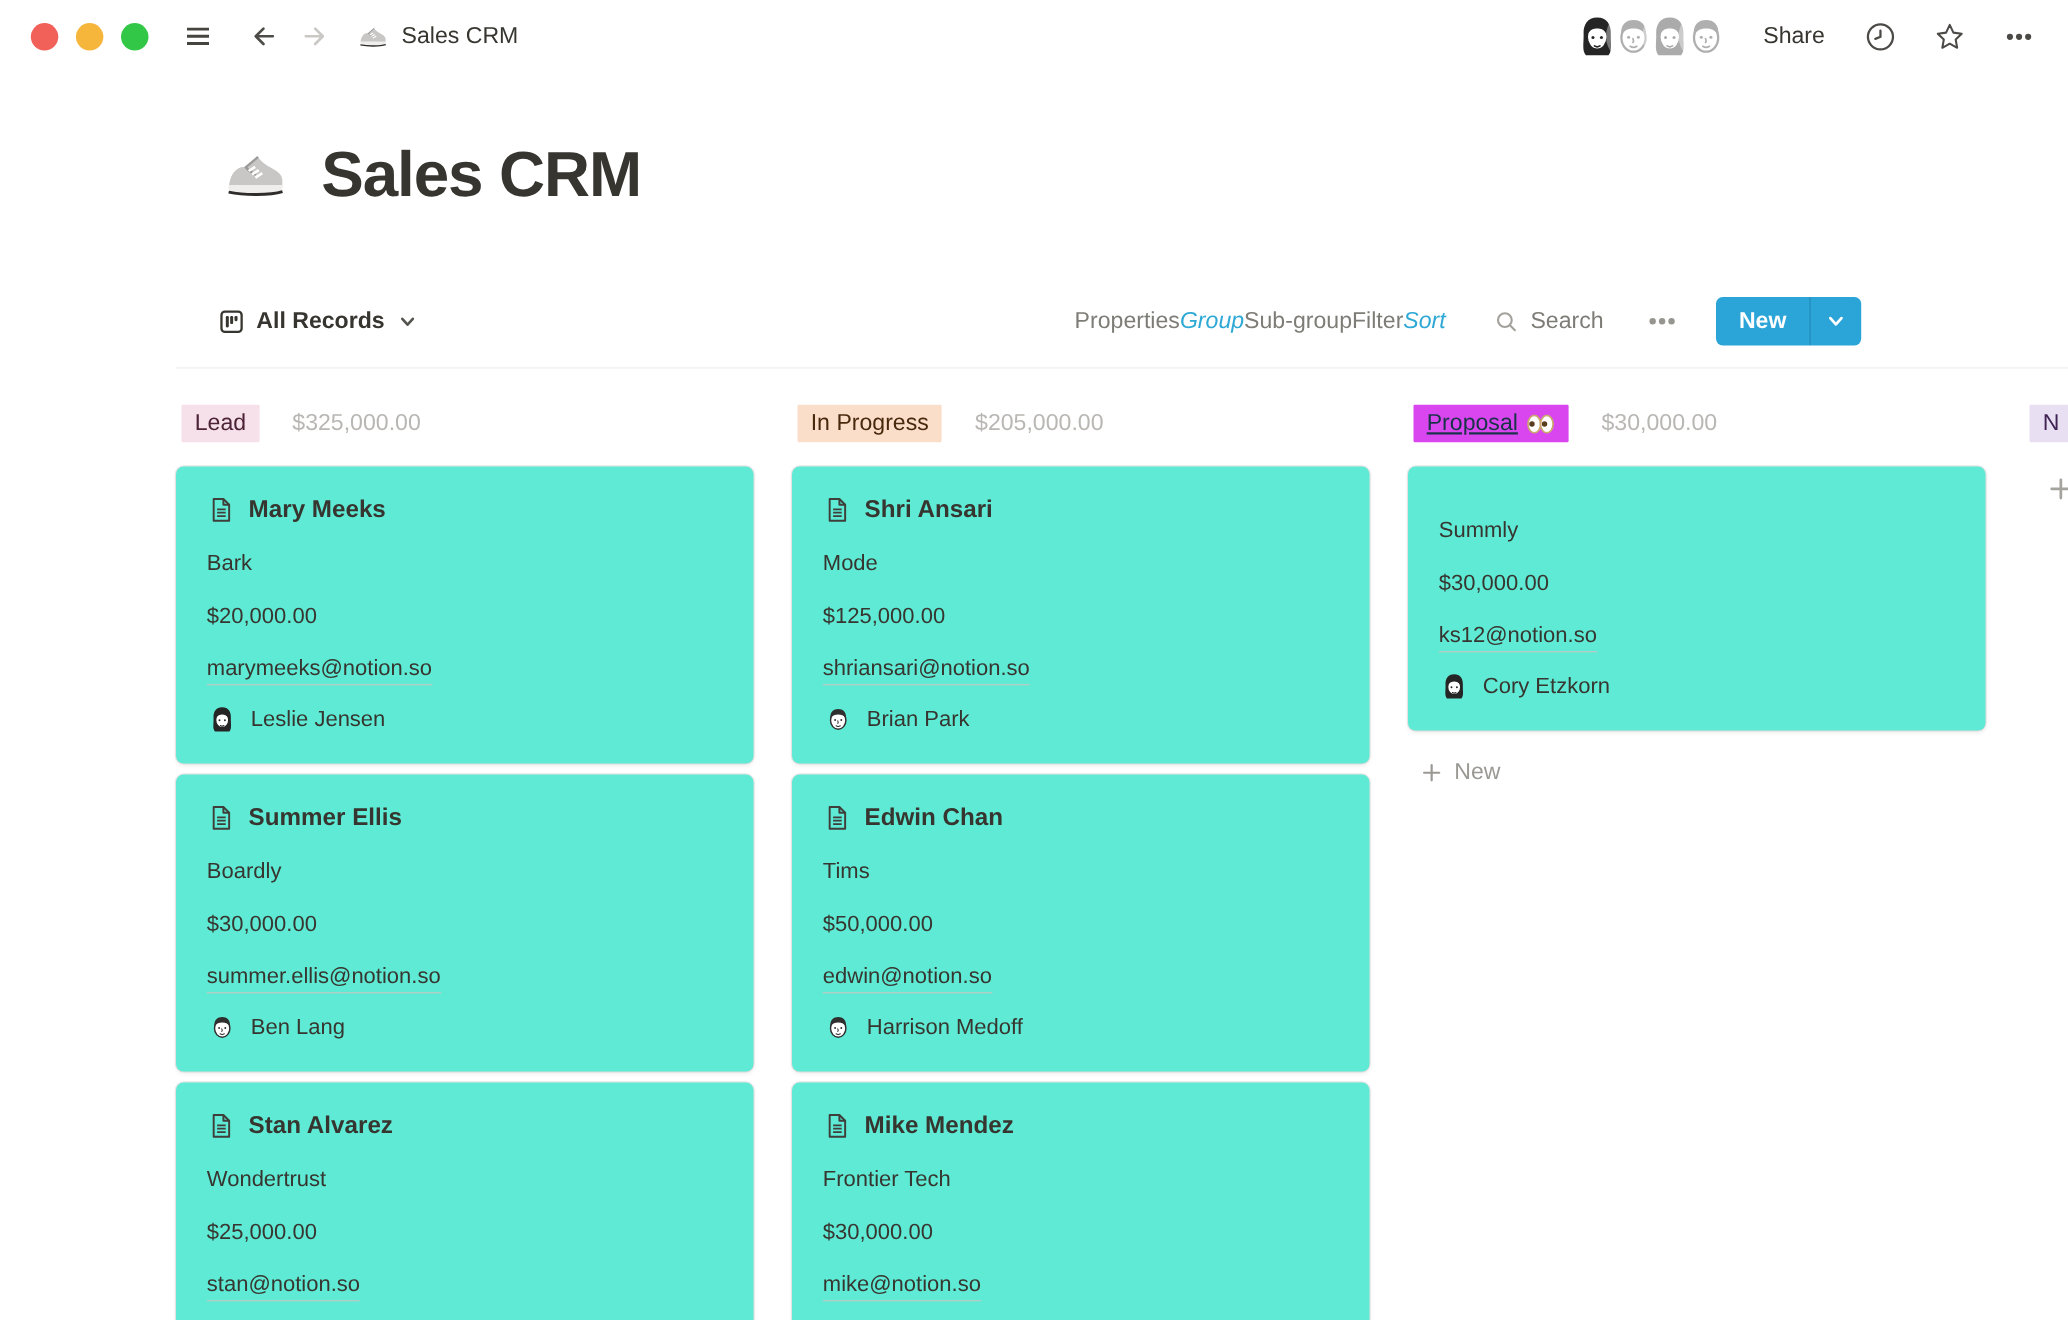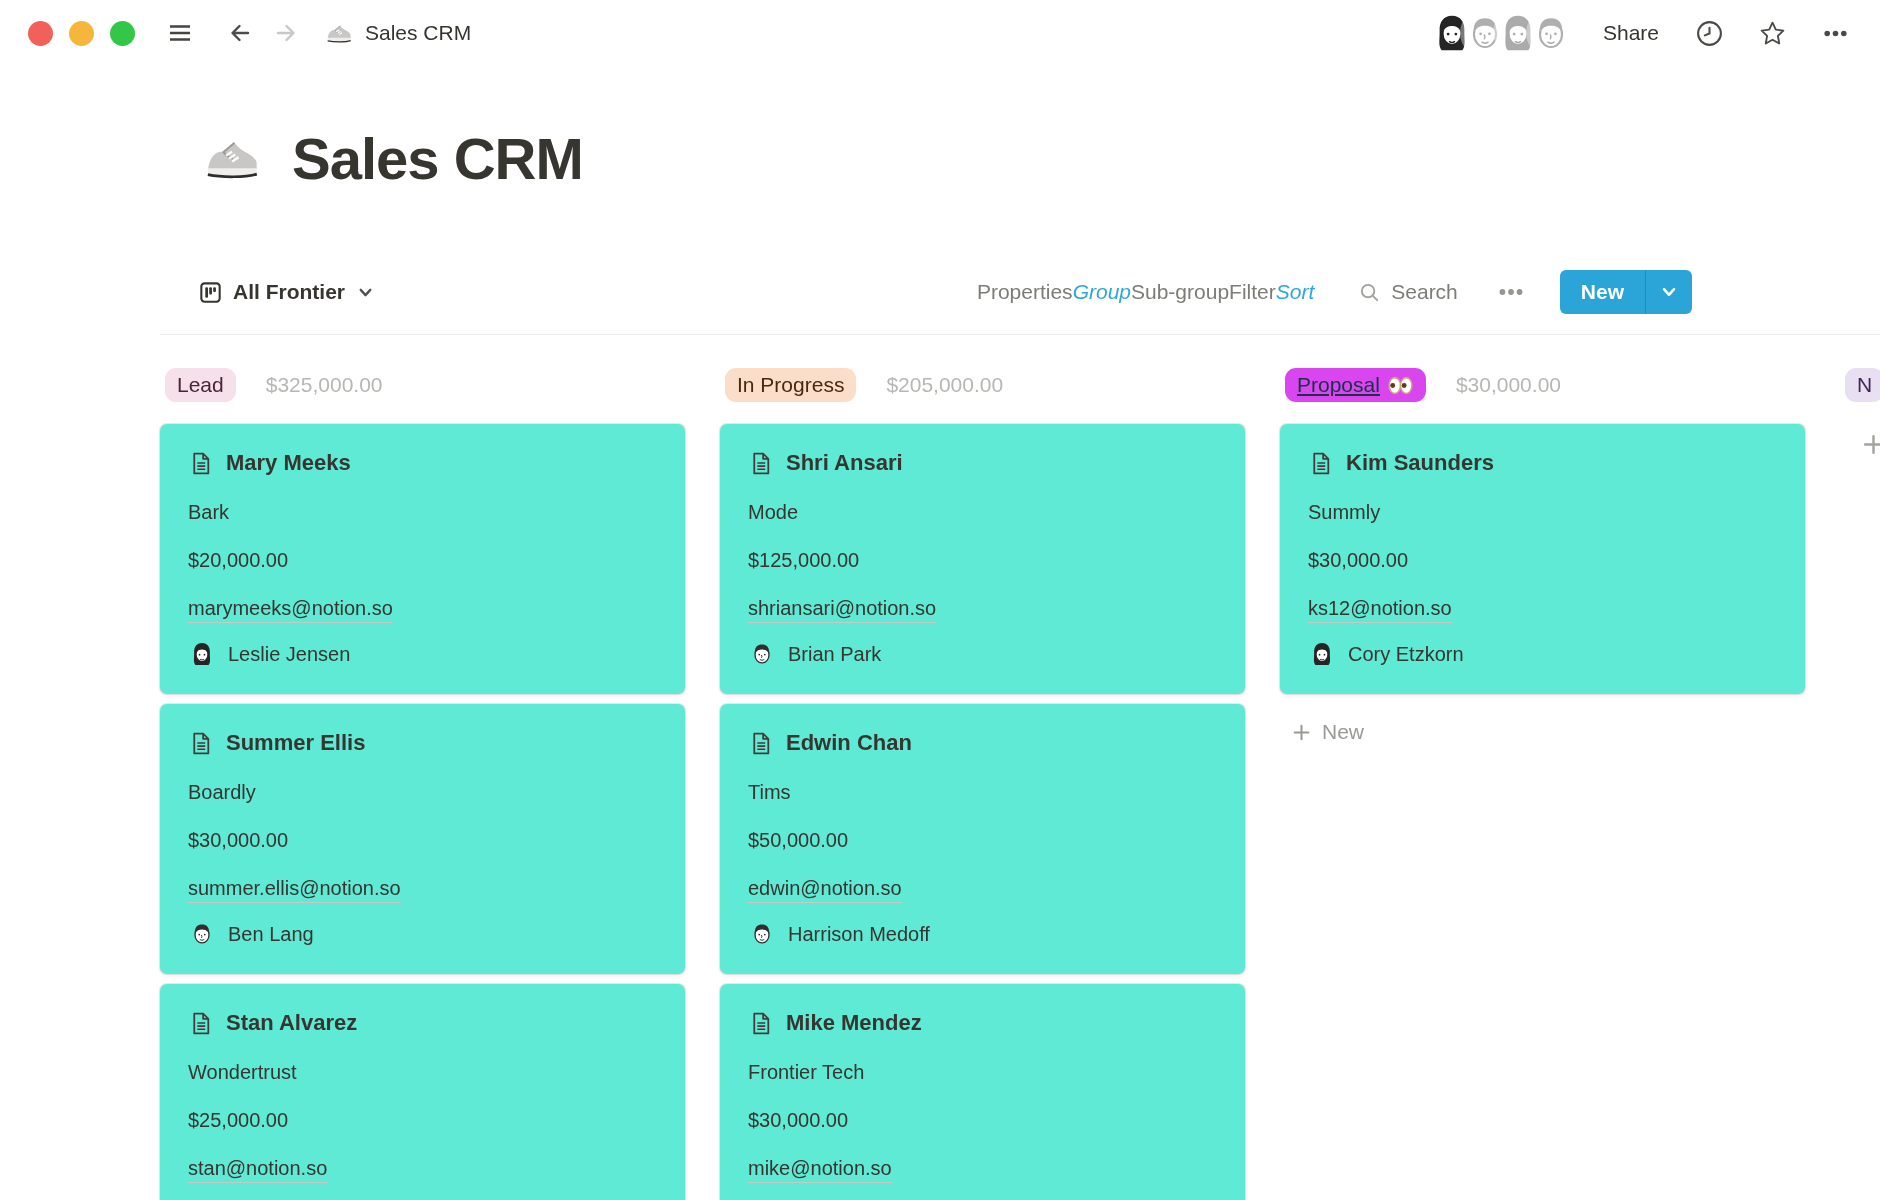--- a/index.html
+++ b/index.html
@@ -54,21 +54,21 @@
   .new-caret { padding:0 14px; display:flex; align-items:center; }
   .new-caret svg { width:18px; height:18px; color:#fff; }
 
   .hdivider { height:1px; background:#ECEBE9; margin:20px 0 0 160px; width:1720px; }
 
   
   .board { display:flex; gap:35px; margin:30px 0 0 160px; align-items:flex-start; }
   .col { width:525px; flex:none; }
   .col.partial { width:220px; }
   .col-head { display:flex; align-items:center; height:40px; padding-left:5px; }
-  .badge { display:inline-flex; align-items:center; font-size:21px; line-height:28px; padding:3px 12px; border-radius:11px; cursor:pointer; }
+  .badge { display:inline-flex; align-items:center; font-size:21px; line-height:28px; padding:3px 12px; border-radius:1px; cursor:pointer; }
   .badge-pink   { background:#F6E0E9; color:#4C2337; }
   .badge-orange { background:#FADEC9; color:#49290E; }
   .badge-blue   { background:#d946ef; color:#183347;text-decoration:underline; }
   .badge-purple { background:#E8DFF2; color:#412454; }
   .badge .eyes { width:27px; height:19px; margin-left:7px; }
   .sum { margin-left:30px; color:#B9B7B3; font-size:21px; }
 
   .cards { margin-top:19px; display:flex; flex-direction:column; gap:10px; }
   .card { background:#5eead4; border-radius:7px; padding:24px 28px 26px;
           box-shadow:0 0 0 1px rgba(15,15,15,0.09), 0 2px 4px rgba(15,15,15,0.07); cursor:pointer; }
@@ -229,21 +229,21 @@
       <use href="#sneaker"></use>
     </svg>
   <h1 class="page-title">Sales CRM</h1>
 </div>
 
 <div class="view-toolbar">
   <div class="view-switch">
     <svg class="bicon">
         <use href="#board"></use>
       </svg>
-    <span class="view-name">All Frontier</span>
+    <span class="view-name">All Records</span>
     <svg class="chev">
         <use href="#chev"></use>
       </svg>
   </div>
   <div class="menus">
     <span class="menu-item">Properties</span>
     <span class="menu-item active">Group</span>
     <span class="menu-item">Sub-group</span>
     <span class="menu-item">Filter</span>
     <span class="menu-item active">Sort</span>
@@ -387,26 +387,20 @@
       <span class="badge badge-blue">
         <span>Proposal</span>
         <svg class="eyes">
             <use href="#eyes"></use>
           </svg>
       </span>
       <span class="sum">$30,000.00</span>
     </div>
     <div class="cards">
       <div class="card">
-        <div class="card-title">
-          <svg>
-              <use href="#doc"></use>
-            </svg>
-          <span class="card-name">Kim Saunders</span>
-        </div>
         <div class="prop">Summly</div>
         <div class="prop">$30,000.00</div>
         <div class="prop email"><span>ks12@notion.so</span></div>
         <div class="prop person">
           <svg>
               <use href="#face-f"></use>
             </svg>
           <span>Cory Etzkorn</span>
         </div>
       </div>

